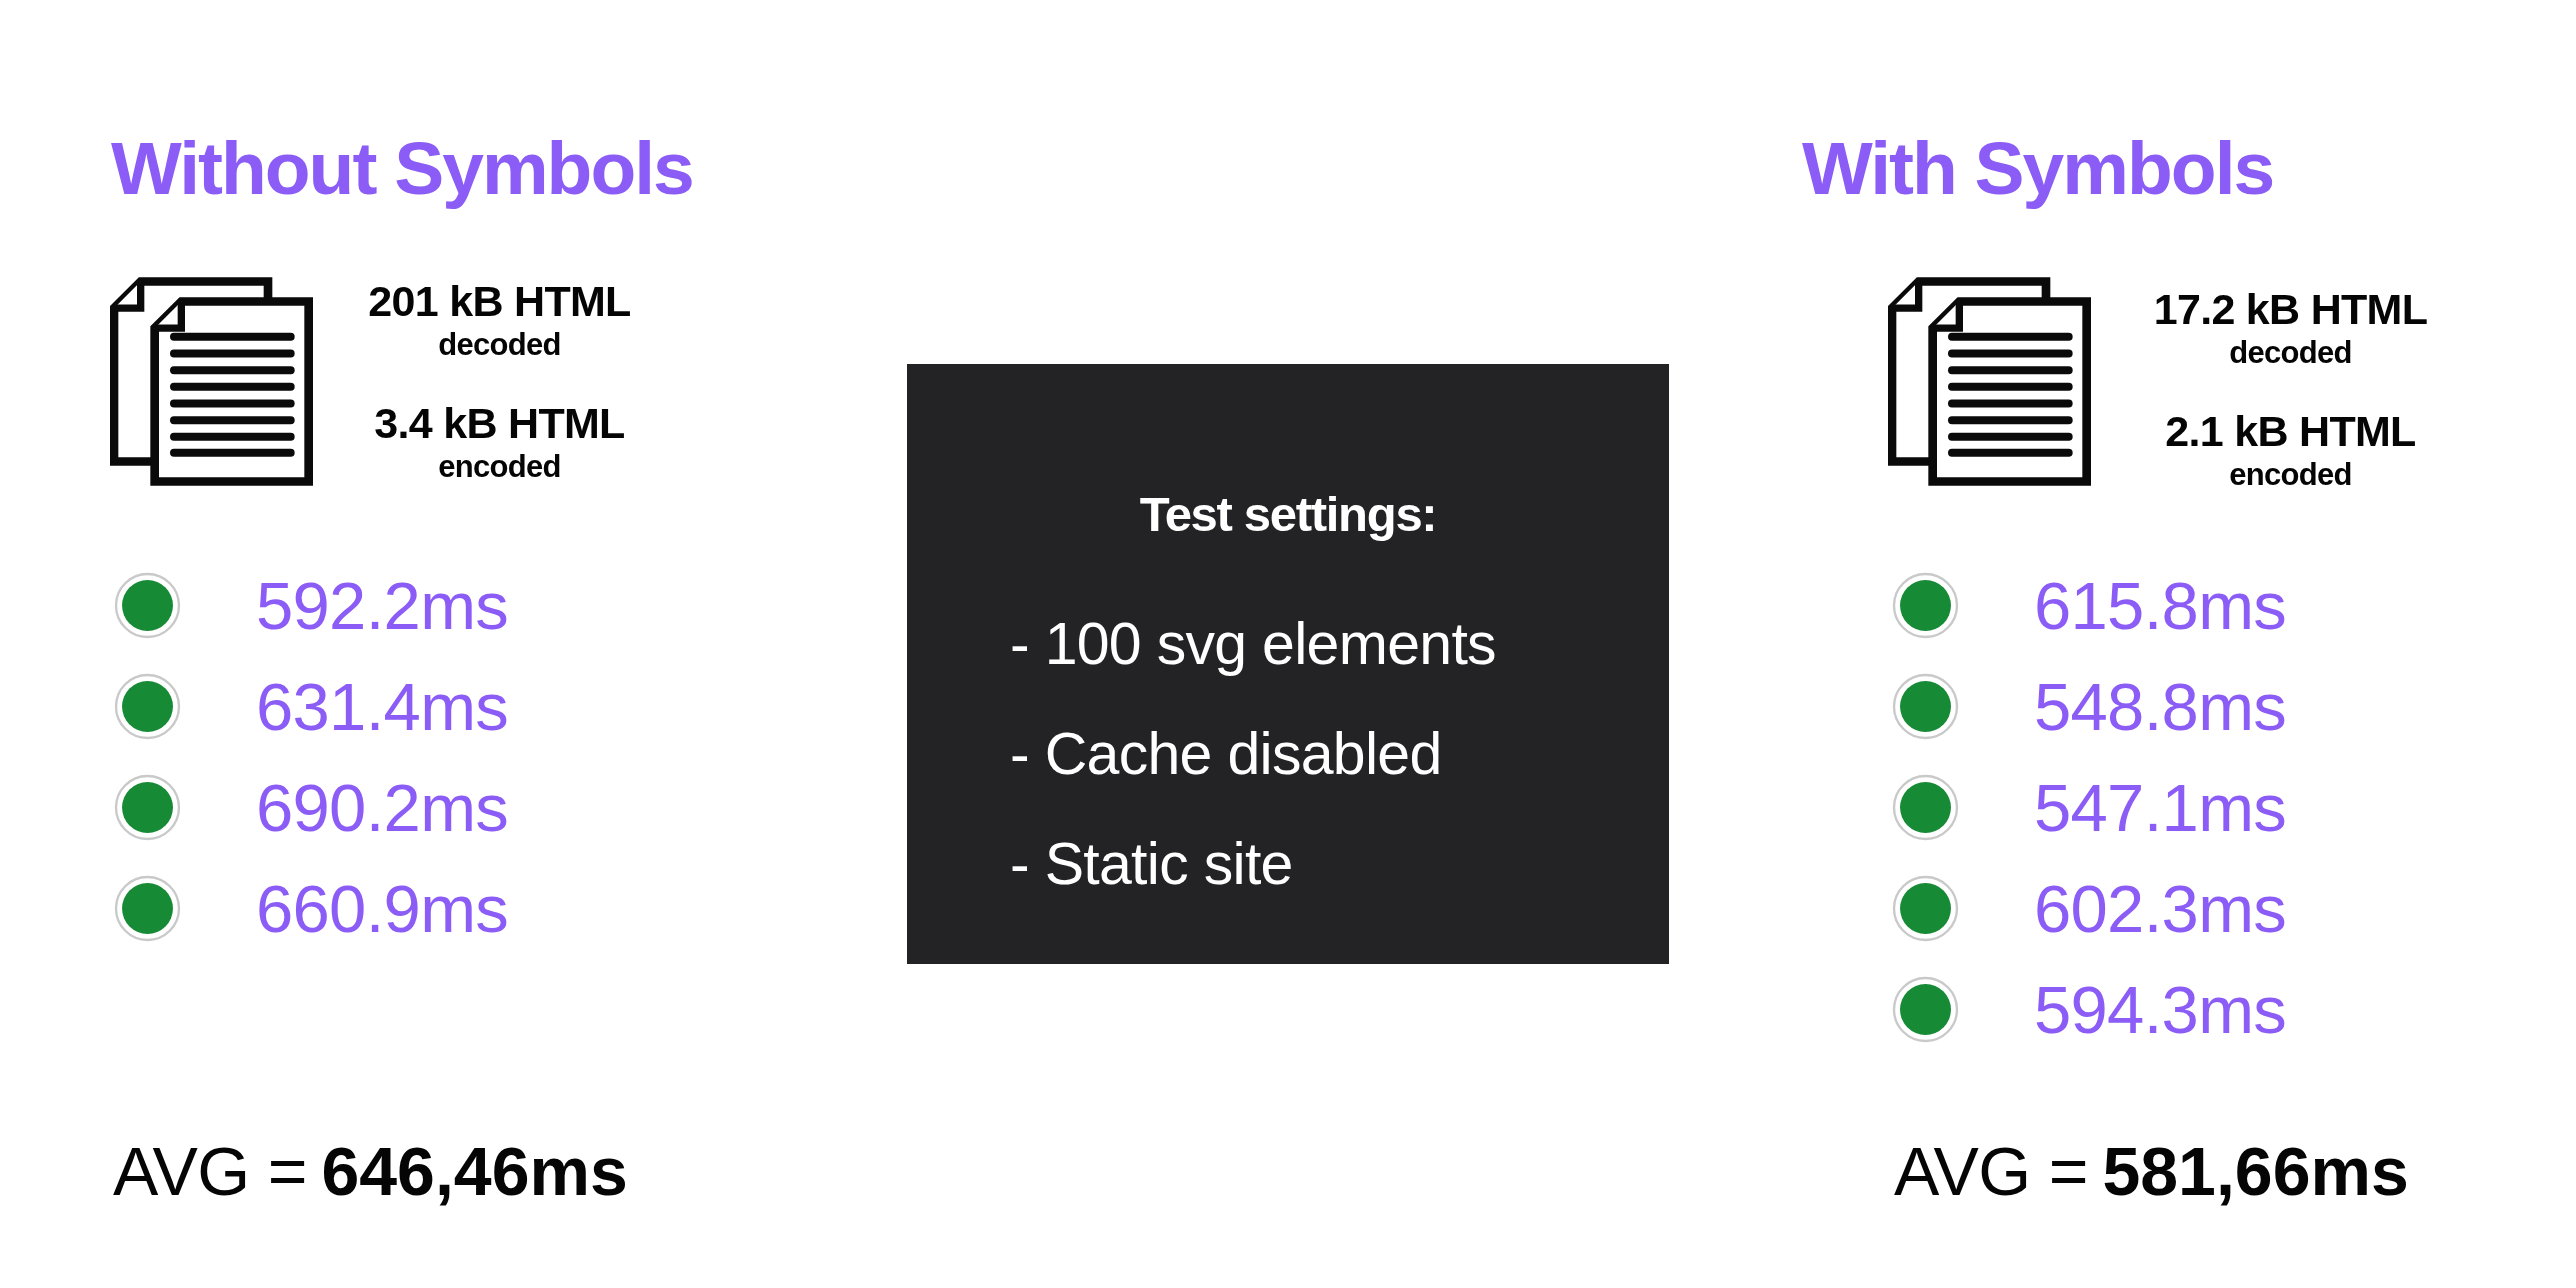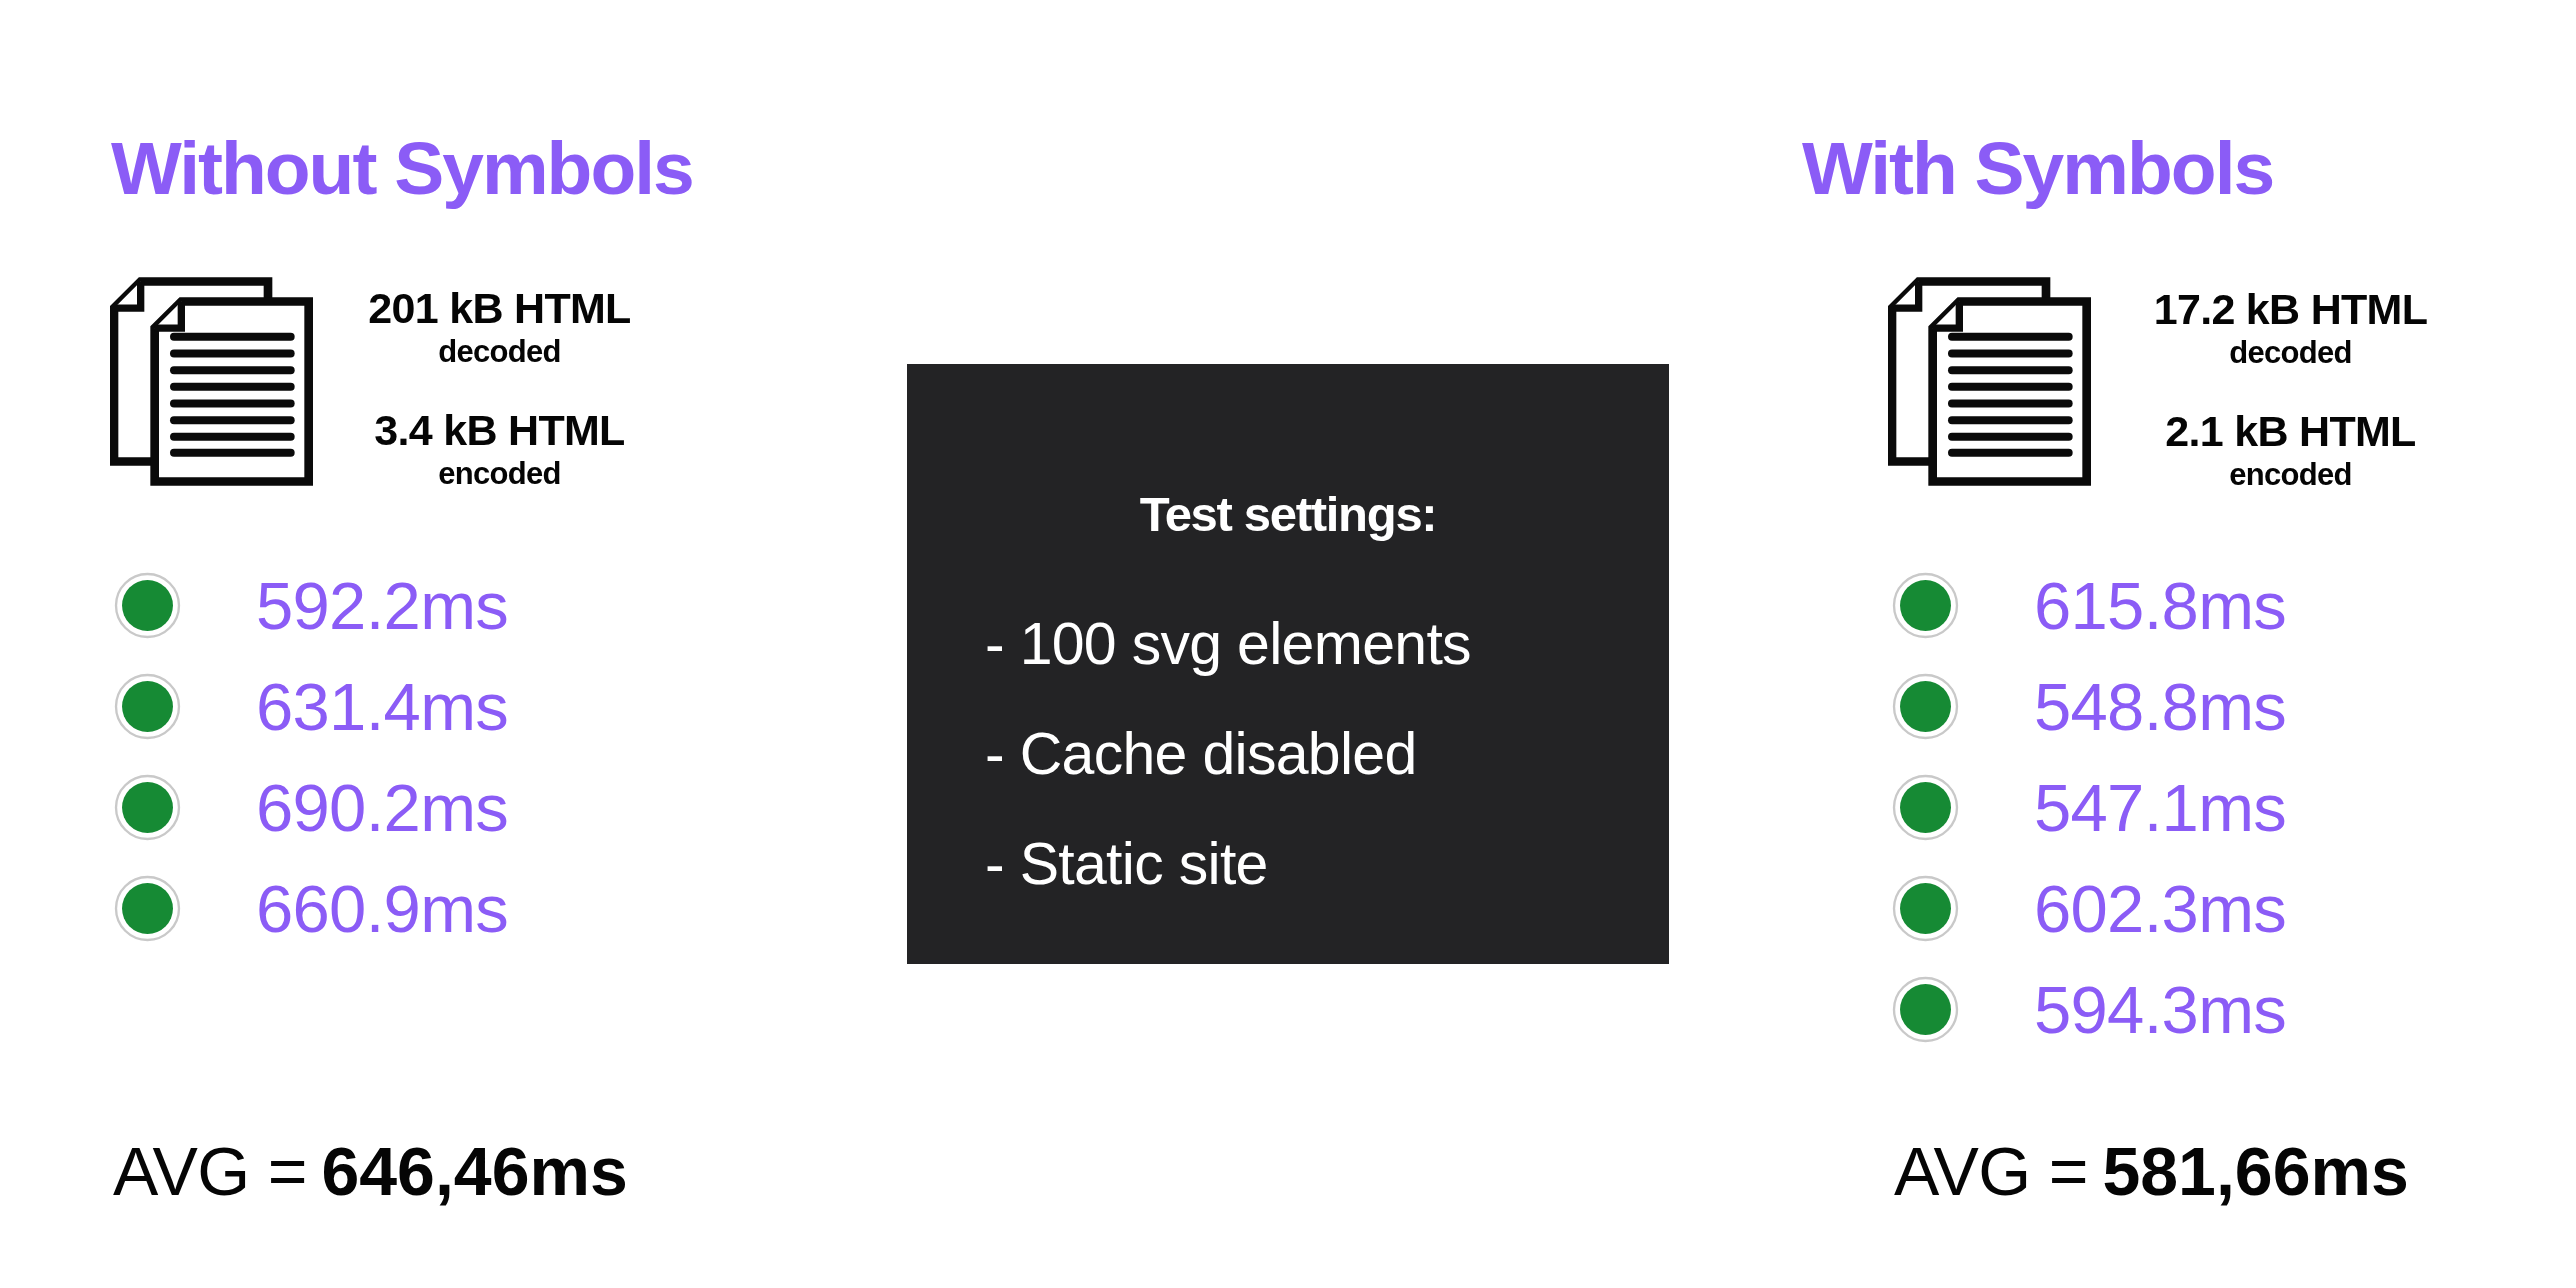--- a/index.html
+++ b/index.html
@@ -66,21 +66,21 @@
     font-size:49px;
     font-weight:700;
     letter-spacing:-1.3px;
     line-height:75px;
     text-align:center;
     white-space:nowrap;
     margin-top:12px;
   }
   .settings-list{
     margin-top:37px;
-    padding-left:78px;
+    padding-left:103px;
   }
   .settings-item{
     font-size:59px;
     font-weight:400;
     line-height:110px;
     letter-spacing:-0.7px;
     white-space:nowrap;
   }
 </style>
 </head>
@@ -118,21 +118,21 @@
 
 <div class="canvas">
 
   <div>
     <div class="panel-title" style="left:111px;top:131px;">Without Symbols</div>
 
     <svg class="doc-icon" style="left:110px;top:276px;" viewBox="0 0 312 320">
       <use href="#doc-pages"></use>
     </svg>
 
-    <div class="sizes" style="left:352px;top:284px;">
+    <div class="sizes" style="left:352px;top:277px;">
       <div class="size-group">
         <div class="size-value">201 kB HTML</div>
         <div class="size-label">decoded</div>
       </div>
       <div class="size-group">
         <div class="size-value">3.4 kB HTML</div>
         <div class="size-label">encoded</div>
       </div>
     </div>
 

